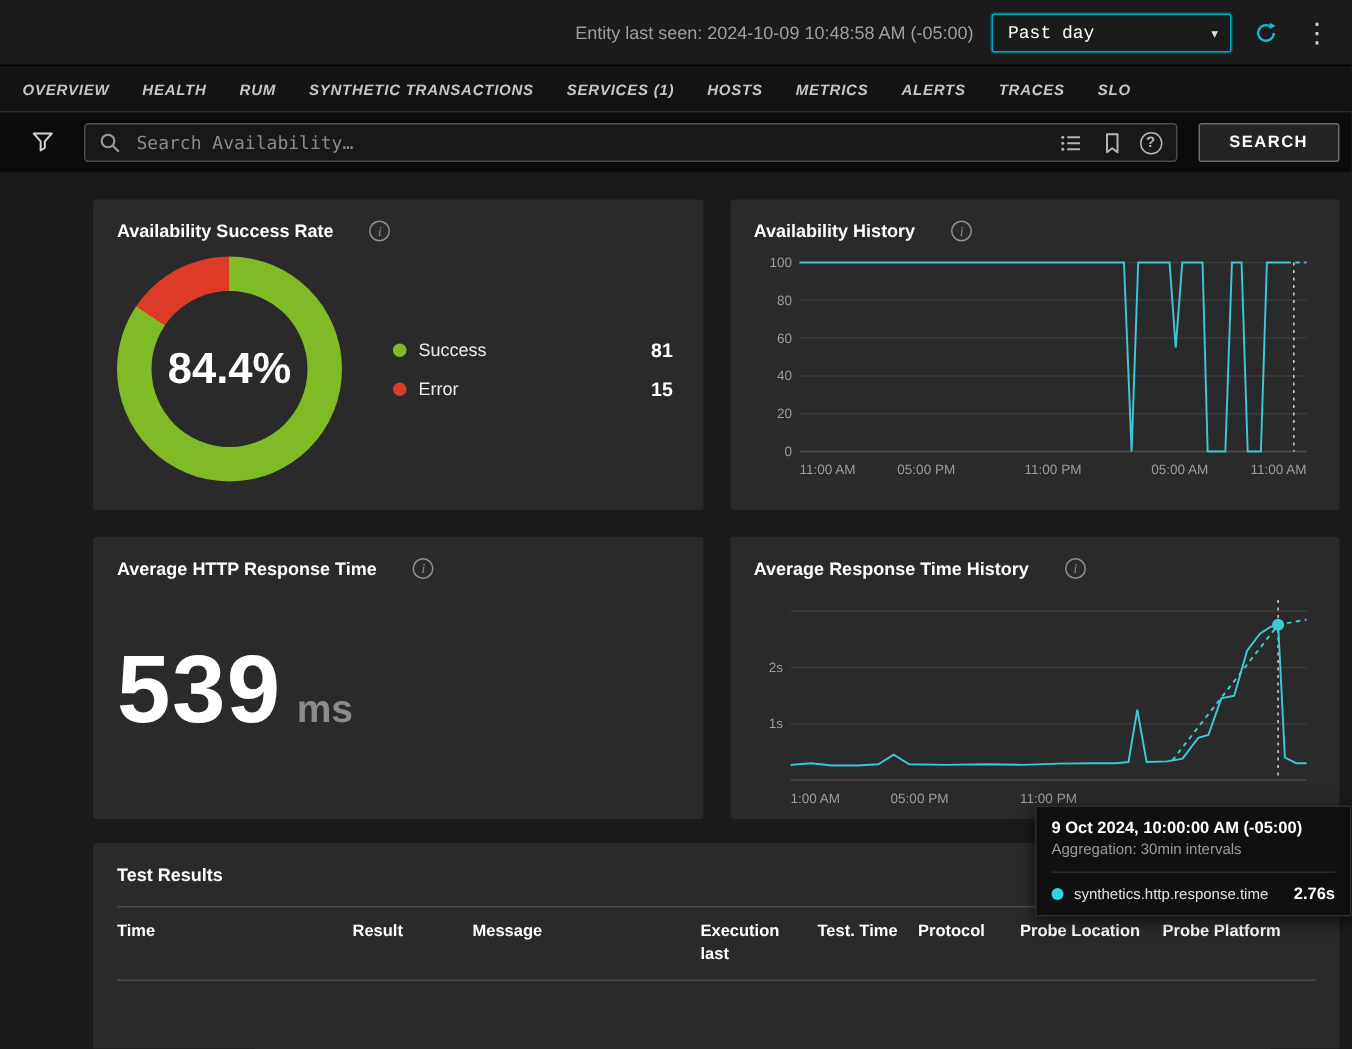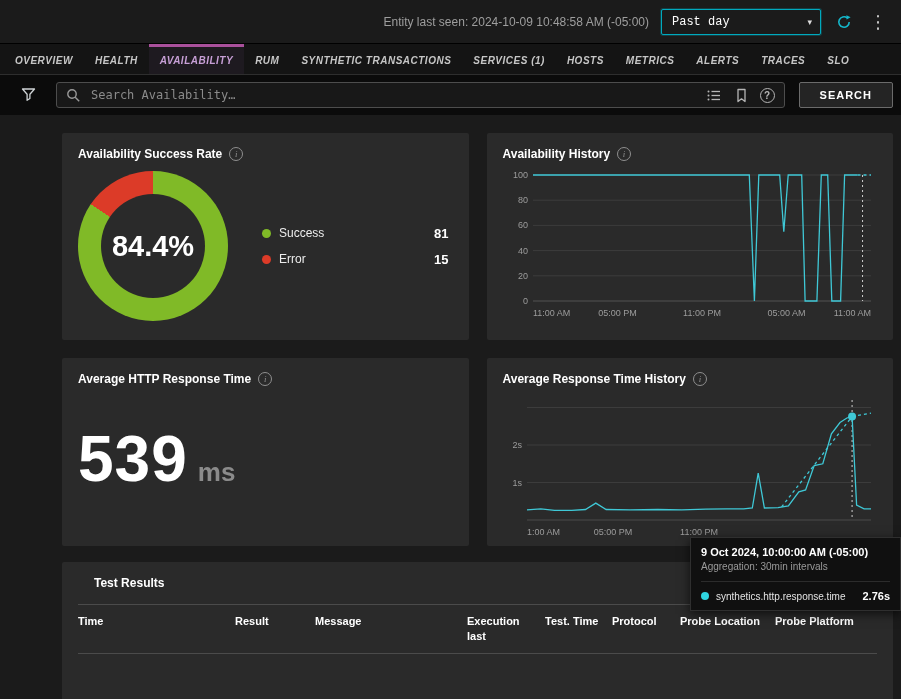--- a/index.html
+++ b/index.html
@@ -54,21 +54,21 @@
     letter-spacing:1px; padding:6px 20px; cursor:pointer;
     font-family:"Liberation Sans",sans-serif; }
   
   .left-rail { position:absolute; left:0; top:116px; bottom:0; width:54px;
     background:#151515; }
   .content { position:relative; padding:18px 8px 0 62px; background:#1b1b1b; }
   .grid { display:grid; grid-template-columns:1fr 1fr; gap:18px; }
   .card { background:#2a2a2a; border-radius:2px; padding:14px 16px; overflow:hidden; }
   .card.h1 { height:207px; }
   .card.h2 { height:188px; }
-  .card-title-row { display:flex; align-items:center; gap:7px; }
+  .card-title-row { display:flex; align-items:center; gap:24px; }
   .card-title { font-size:12px; font-weight:700; color:#fff; }
   .info { width:14px; height:14px; border:1px solid #8f8f8f; border-radius:50%;
     color:#8f8f8f; font-size:9px; flex:none;
     display:inline-flex; align-items:center; justify-content:center;
     font-family:"Liberation Serif", serif; font-style:italic; }
   
   .donut-wrap { display:flex; align-items:center; gap:34px; margin-top:10px; }
   .donut { width:150px; height:150px; border-radius:50%; position:relative; flex:none; }
   .donut-hole { position:absolute; inset:23px; background:#2a2a2a; border-radius:50%;
     display:flex; align-items:center; justify-content:center; }
@@ -89,21 +89,21 @@
     box-shadow:0 3px 10px rgba(0,0,0,.65); }
   .tt-title { font-size:11px; font-weight:700; color:#fff; }
   .tt-sub { font-size:10px; color:#9a9a9a; margin-top:3px; }
   .tt-row { display:flex; align-items:center; gap:7px; margin-top:9px;
     padding-top:8px; border-top:1px solid #2c2c2c; }
   .tt-dot { width:8px; height:8px; border-radius:50%; flex:none; }
   .tt-metric { flex:1; font-size:10px; color:#e3e3e3; }
   .tt-value { font-size:11px; font-weight:700; color:#fff; }
   
   .test-card { margin-top:16px; background:#2a2a2a; padding:14px 16px; height:150px; }
-  .test-title { font-size:12px; font-weight:700; color:#fff;margin-left:16px; }
+  .test-title { font-size:12px; font-weight:700; color:#fff; }
   .tr-header, .tr-row { display:grid;
     grid-template-columns:157px 80px 152px 78px 67px 68px 95px 1fr; }
   .tr-header { margin-top:14px; border-top:1px solid #4b4b4b; border-bottom:1px solid #4b4b4b; }
   .tr-header > div { font-size:11px; font-weight:700; color:#fff;
     padding:9px 10px 9px 0; line-height:1.35; }
   .tr-row { padding-top:11px; align-items:start; }
   .tr-row > div { font-size:12px; color:#e0e0e0; padding-right:10px; line-height:1.3; }
 </style>
 </head>
 <body>
@@ -123,21 +123,20 @@
     </svg>
   </button>
   <button class="icon-btn">
     <span class="kebab">⋮</span>
   </button>
 </header>
 
 <nav class="tabbar">
   <span class="tab">OVERVIEW</span>
   <span class="tab">HEALTH</span>
-  <span class="tab active">AVAILABILITY</span>
   <span class="tab">RUM</span>
   <span class="tab">SYNTHETIC TRANSACTIONS</span>
   <span class="tab">SERVICES (1)</span>
   <span class="tab">HOSTS</span>
   <span class="tab">METRICS</span>
   <span class="tab">ALERTS</span>
   <span class="tab">TRACES</span>
   <span class="tab">SLO</span>
 </nav>
 

